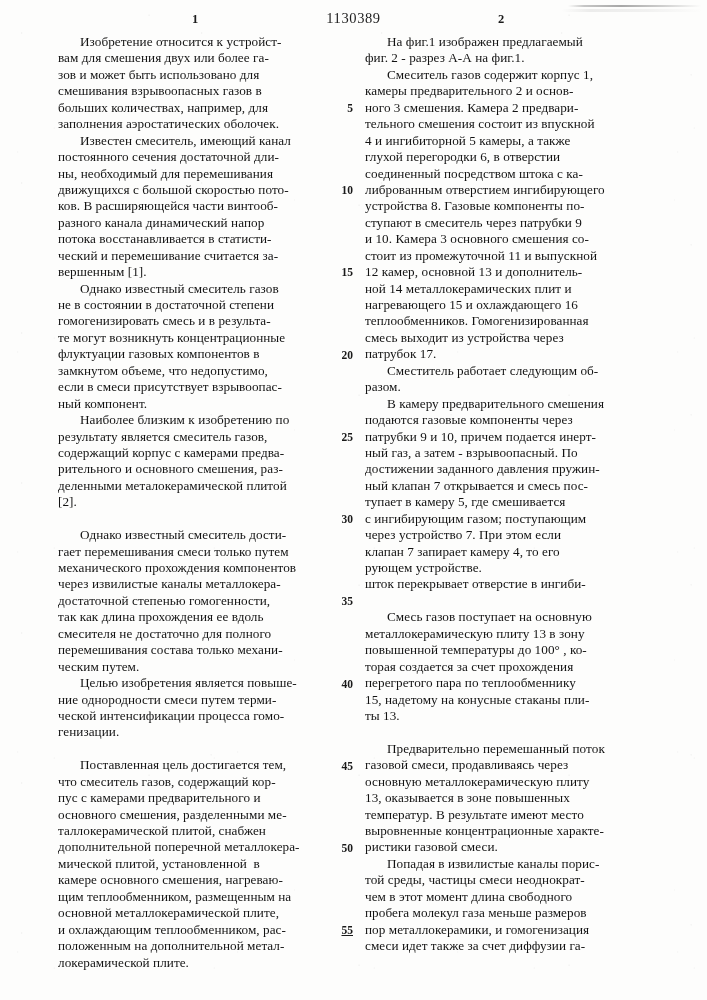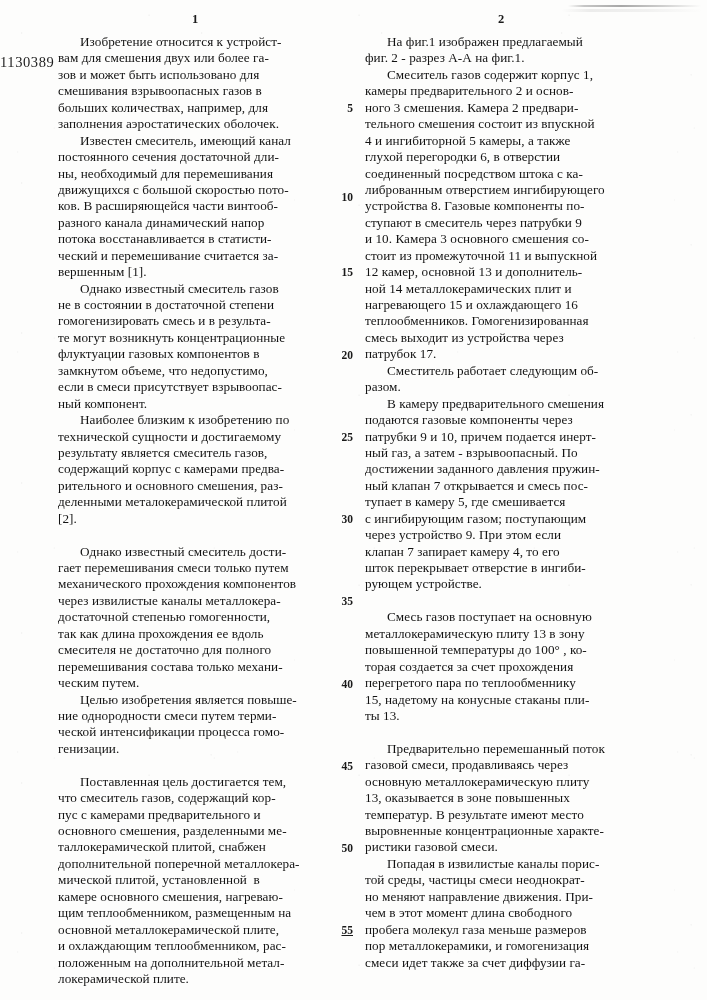--- a/index.html
+++ b/index.html
@@ -64,25 +64,25 @@
     font-weight: bold;
     color: #1b1b1b;
   }
   #col-num-left  { left: 192px; }
   #col-num-right { left: 498px; }
   #patent-number {
     position: absolute;
     left: 0;
     top: -2px;
     width: 707px;
+    text-align: center;
     font-size: 14.5px;
     letter-spacing: 0.6px;
     color: #1d1d1d;
     font-family: "Liberation Serif", "DejaVu Serif", serif;
-    margin-top: 44px;
   }
 
   
   .column {
     position: absolute;
     top: 34px;
     width: 276px;
   }
   #column-left  { left: 58px; }
   #column-right { left: 365px; }
@@ -164,21 +164,20 @@
       <div class="line">вершенным [1].</div>
       <div class="line indent">Однако известный смеситель газов</div>
       <div class="line">не в состоянии в достаточной степени</div>
       <div class="line">гомогенизировать смесь и в результа-</div>
       <div class="line">те могут возникнуть концентрационные</div>
       <div class="line">флуктуации газовых компонентов в</div>
       <div class="line">замкнутом объеме, что недопустимо,</div>
       <div class="line">если в смеси присутствует взрывоопас-</div>
       <div class="line">ный компонент.</div>
       <div class="line indent">Наиболее близким к изобретению по</div>
-      <div class="line">технической сущности и достигаемому</div>
       <div class="line">результату является смеситель газов,</div>
       <div class="line">содержащий корпус с камерами предва-</div>
       <div class="line">рительного и основного смешения, раз-</div>
       <div class="line">деленными металокерамической плитой</div>
       <div class="line">[2].</div>
       <div class="line blank">&nbsp;</div>
       <div class="line indent">Однако известный смеситель дости-</div>
       <div class="line">гает перемешивания смеси только путем</div>
       <div class="line">механического прохождения компонентов</div>
       <div class="line">через извилистые каналы металлокера-</div>
@@ -202,21 +201,21 @@
       <div class="line">камере основного смешения, нагреваю-</div>
       <div class="line">щим теплообменником, размещенным на</div>
       <div class="line">основной металлокерамической плите,</div>
       <div class="line">и охлаждающим теплообменником, рас-</div>
       <div class="line">положенным на дополнительной метал-</div>
       <div class="line">локерамической плите.</div>
     </div>
 
   <div id="line-numbers">
       <div class="lnum" style="top: 67.8px;">5</div>
-      <div class="lnum" style="top: 157px;">10</div>
+      <div class="lnum" style="top: 150px;">10</div>
       <div class="lnum" style="top: 232.3px;">15</div>
       <div class="lnum" style="top: 314.55px;">20</div>
       <div class="lnum" style="top: 396.8px;">25</div>
       <div class="lnum" style="top: 479.05px;">30</div>
       <div class="lnum" style="top: 561.3px;">35</div>
       <div class="lnum" style="top: 643.55px;">40</div>
       <div class="lnum" style="top: 725.8px;">45</div>
       <div class="lnum" style="top: 808.05px;">50</div>
       <div class="lnum" style="top: 890.3px; text-decoration: underline;">55</div>
     </div>
@@ -245,43 +244,42 @@
       <div class="line indent">Сместитель работает следующим об-</div>
       <div class="line">разом.</div>
       <div class="line indent">В камеру предварительного смешения</div>
       <div class="line">подаются газовые компоненты через</div>
       <div class="line">патрубки 9 и 10, причем подается инерт-</div>
       <div class="line">ный газ, а затем - взрывоопасный. По</div>
       <div class="line">достижении заданного давления пружин-</div>
       <div class="line">ный клапан 7 открывается и смесь пос-</div>
       <div class="line">тупает в камеру 5, где смешивается</div>
       <div class="line">с ингибирующим газом; поступающим</div>
-      <div class="line">через устройство 9. При этом если</div>
+      <div class="line">через устройство 7. При этом если</div>
       <div class="line">клапан 7 запирает камеру 4, то его</div>
+      <div class="line">рующем устройстве.</div>
       <div class="line">шток перекрывает отверстие в ингиби-</div>
-      <div class="line">рующем устройстве.</div>
       <div class="line blank">&nbsp;</div>
       <div class="line indent">Смесь газов поступает на основную</div>
       <div class="line">металлокерамическую плиту 13 в зону</div>
       <div class="line">повышенной температуры до 100° , ко-</div>
       <div class="line">торая создается за счет прохождения</div>
       <div class="line">перегретого пара по теплообменнику</div>
       <div class="line">15, надетому на конусные стаканы пли-</div>
       <div class="line">ты 13.</div>
       <div class="line blank">&nbsp;</div>
       <div class="line indent">Предварительно перемешанный поток</div>
       <div class="line">газовой смеси, продавливаясь через</div>
       <div class="line">основную металлокерамическую плиту</div>
       <div class="line">13, оказывается в зоне повышенных</div>
       <div class="line">температур. В результате имеют место</div>
       <div class="line">выровненные концентрационные характе-</div>
       <div class="line">ристики газовой смеси.</div>
       <div class="line indent">Попадая в извилистые каналы порис-</div>
       <div class="line">той среды, частицы смеси неоднократ-</div>
-      <div class="line">но меняют направление движения. При-</div>
       <div class="line">чем в этот момент длина свободного</div>
       <div class="line">пробега молекул газа меньше размеров</div>
       <div class="line">пор металлокерамики, и гомогенизация</div>
       <div class="line">смеси идет также за счет диффузии га-</div>
     </div>
 
   <div id="speckle"></div>
 </div>
 
 </body></html>

